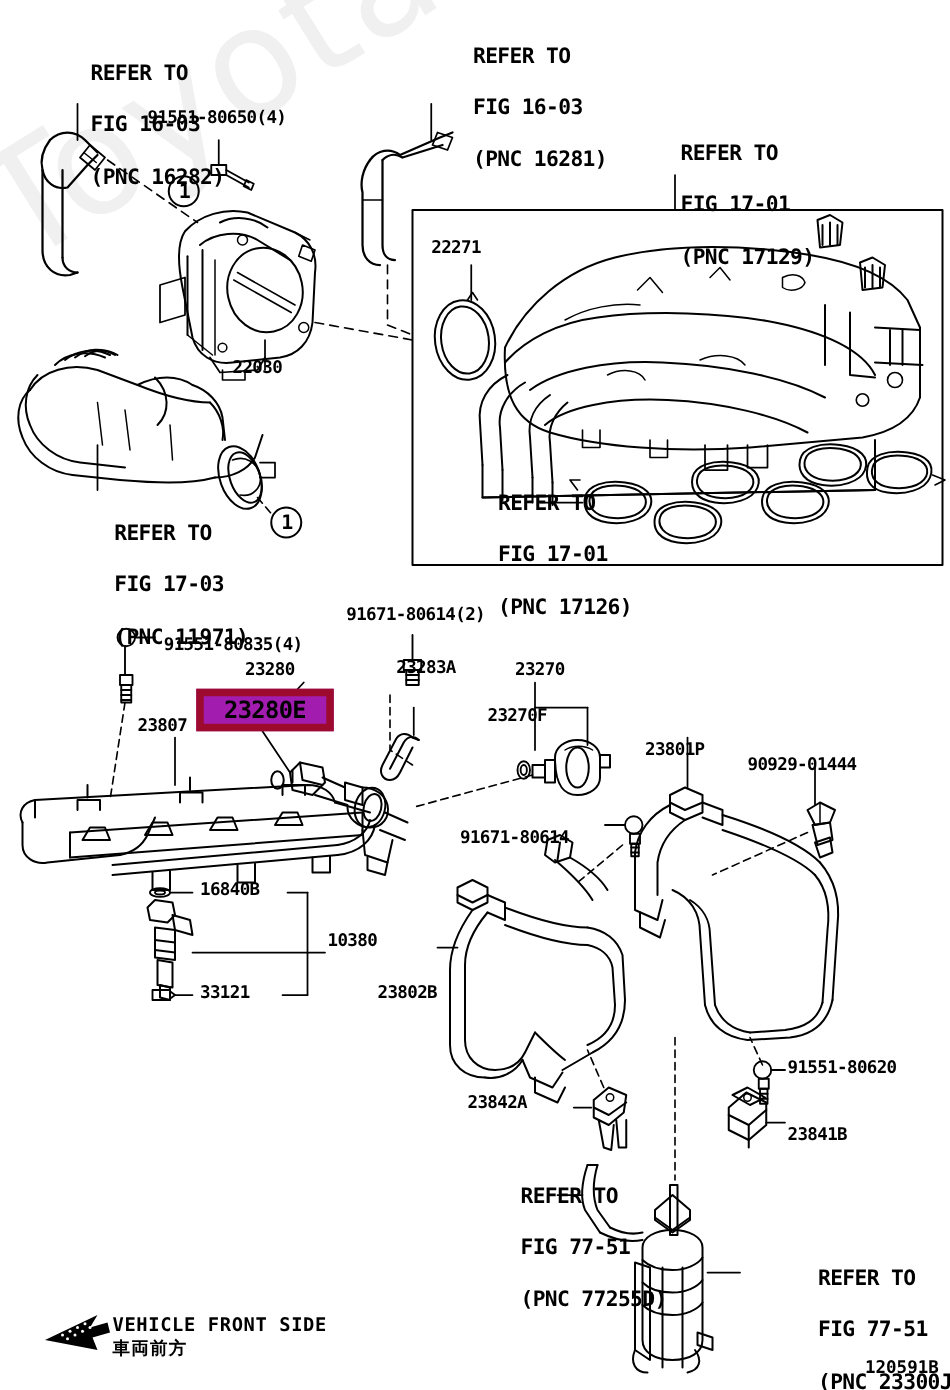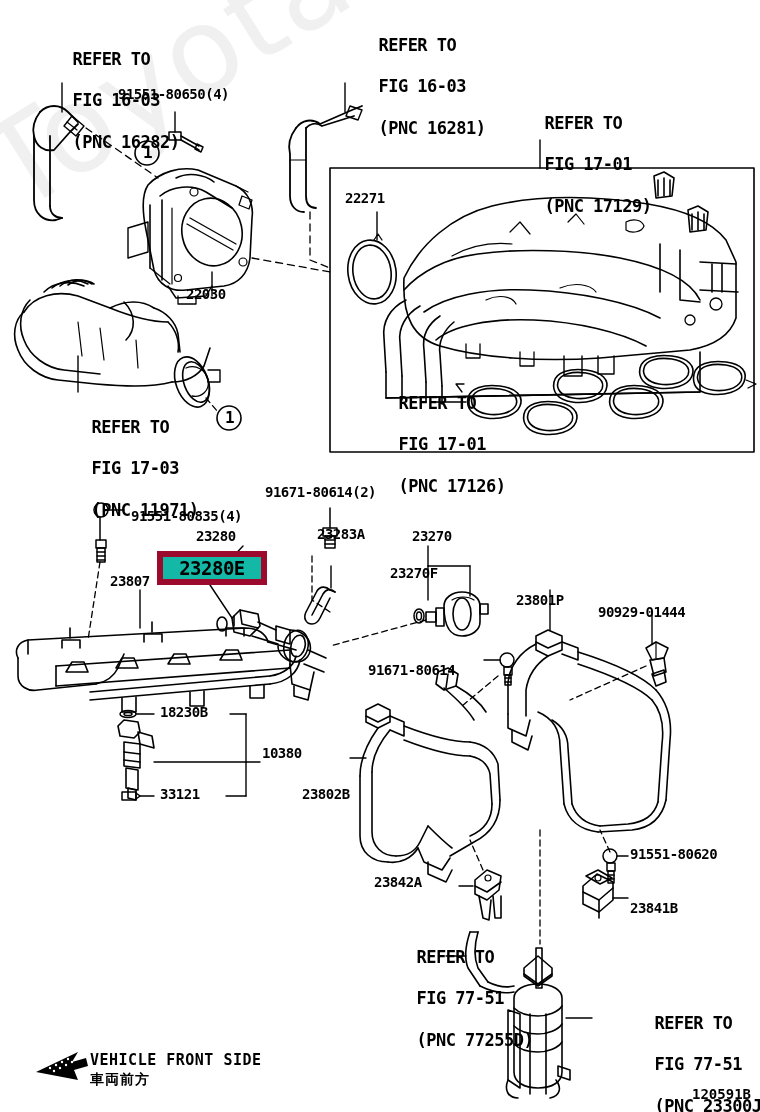--- a/index.html
+++ b/index.html
@@ -54,21 +54,21 @@
   }
   .lbl.figid{
     font-size:14px;font-weight:bold;letter-spacing:0px;
   }
   
   #hl-23280E{
     position:absolute;
     left:157px;top:551px;
     width:110px;height:34px;
     border:6px solid #9c0b2e;
-    background:#14b8a6;
+    background:#a21caf;
     box-sizing:border-box;
     z-index:3;
     text-align:center;
   }
   #hl-23280E .hl-text{
     position:absolute;left:0;top:0;right:0;bottom:0;
     display:flex;align-items:center;justify-content:center;
     font-family:"DejaVu Sans Mono","Liberation Mono",monospace;
     font-size:19px;font-weight:bold;letter-spacing:-0.5px;
     color:#000;
@@ -569,30 +569,30 @@
     <div class="lbl ref" style="left:596px;top:992px;">
       <span>REFER TO</span><br>
       <span>FIG 77-51</span><br>
       <span class="pnc">(PNC 23300J)</span>
     </div>
 
     <div class="lbl" style="left:118px;top:86px;">91551-80650(4)</div>
     <div class="lbl" style="left:186px;top:286px;">22030</div>
     <div class="lbl" style="left:345px;top:190px;">22271</div>
     <div class="lbl" style="left:131px;top:508px;">91551-80835(4)</div>
-    <div class="lbl" style="left:265px;top:484px;text-align:center;">91671-80614(2)</div>
+    <div class="lbl" style="left:277px;top:484px;text-align:center;">91671-80614(2)</div>
     <div class="lbl" style="left:196px;top:528px;">23280</div>
     <div class="lbl" style="left:110px;top:573px;">23807</div>
     <div class="lbl" style="left:317px;top:526px;">23283A</div>
     <div class="lbl" style="left:412px;top:528px;">23270</div>
     <div class="lbl" style="left:390px;top:565px;">23270F</div>
     <div class="lbl" style="left:516px;top:592px;">23801P</div>
     <div class="lbl" style="left:598px;top:604px;">90929-01444</div>
     <div class="lbl" style="left:368px;top:662px;">91671-80614</div>
-    <div class="lbl" style="left:160px;top:704px;">18230B</div>
+    <div class="lbl" style="left:160px;top:704px;">16840B</div>
     <div class="lbl" style="left:262px;top:745px;">10380</div>
     <div class="lbl" style="left:160px;top:786px;">33121</div>
     <div class="lbl" style="left:302px;top:786px;">23802B</div>
     <div class="lbl" style="left:630px;top:846px;">91551-80620</div>
     <div class="lbl" style="left:374px;top:874px;">23842A</div>
     <div class="lbl" style="left:630px;top:900px;">23841B</div>
 
     <div class="lbl" style="left:143px;top:143px;font-size:16px;">1</div>
     <div class="lbl" style="left:225px;top:408px;font-size:16px;">1</div>
 

